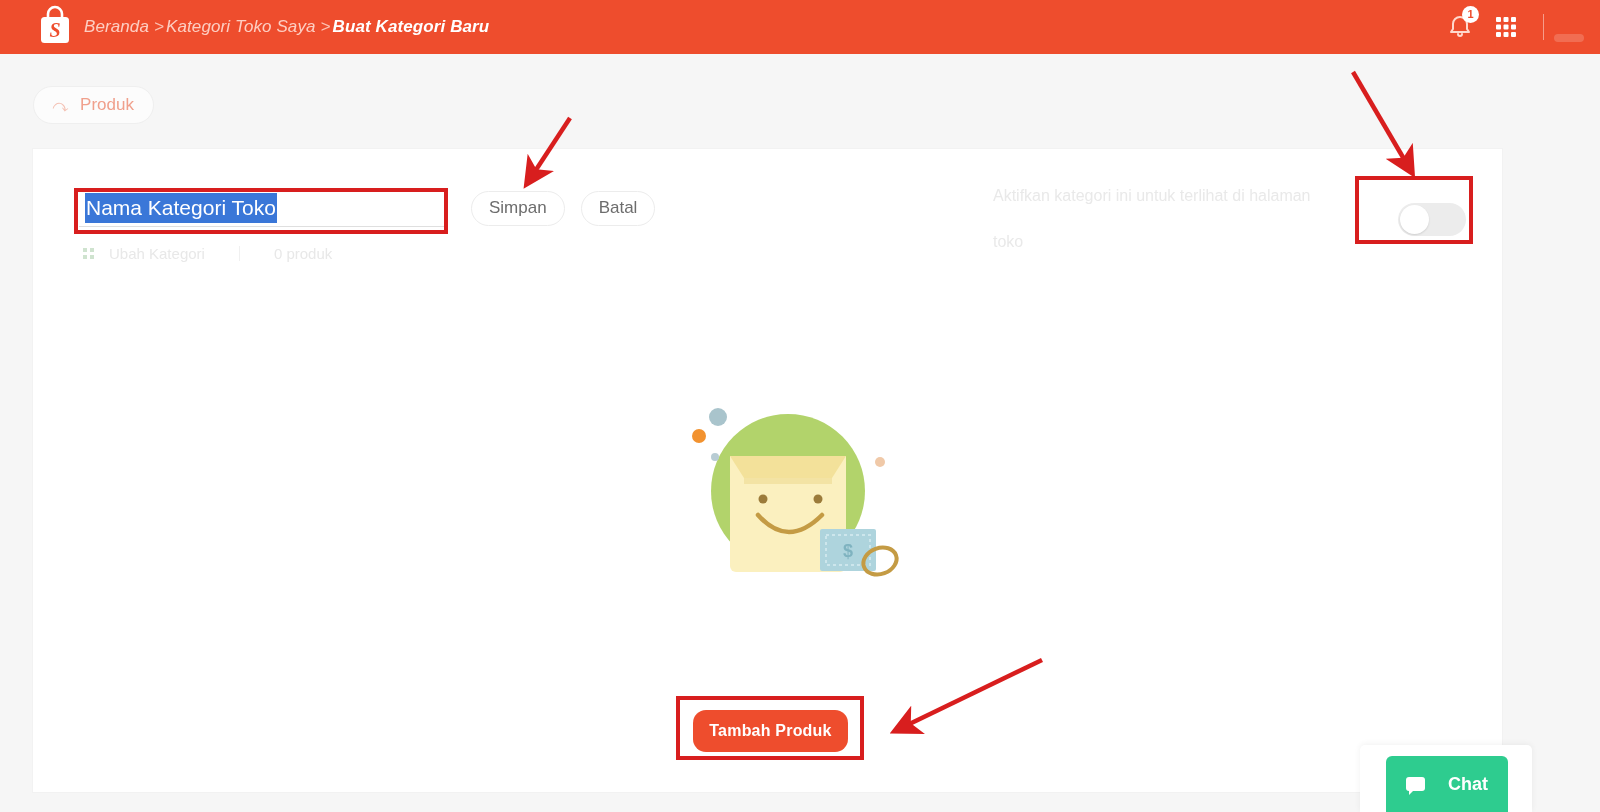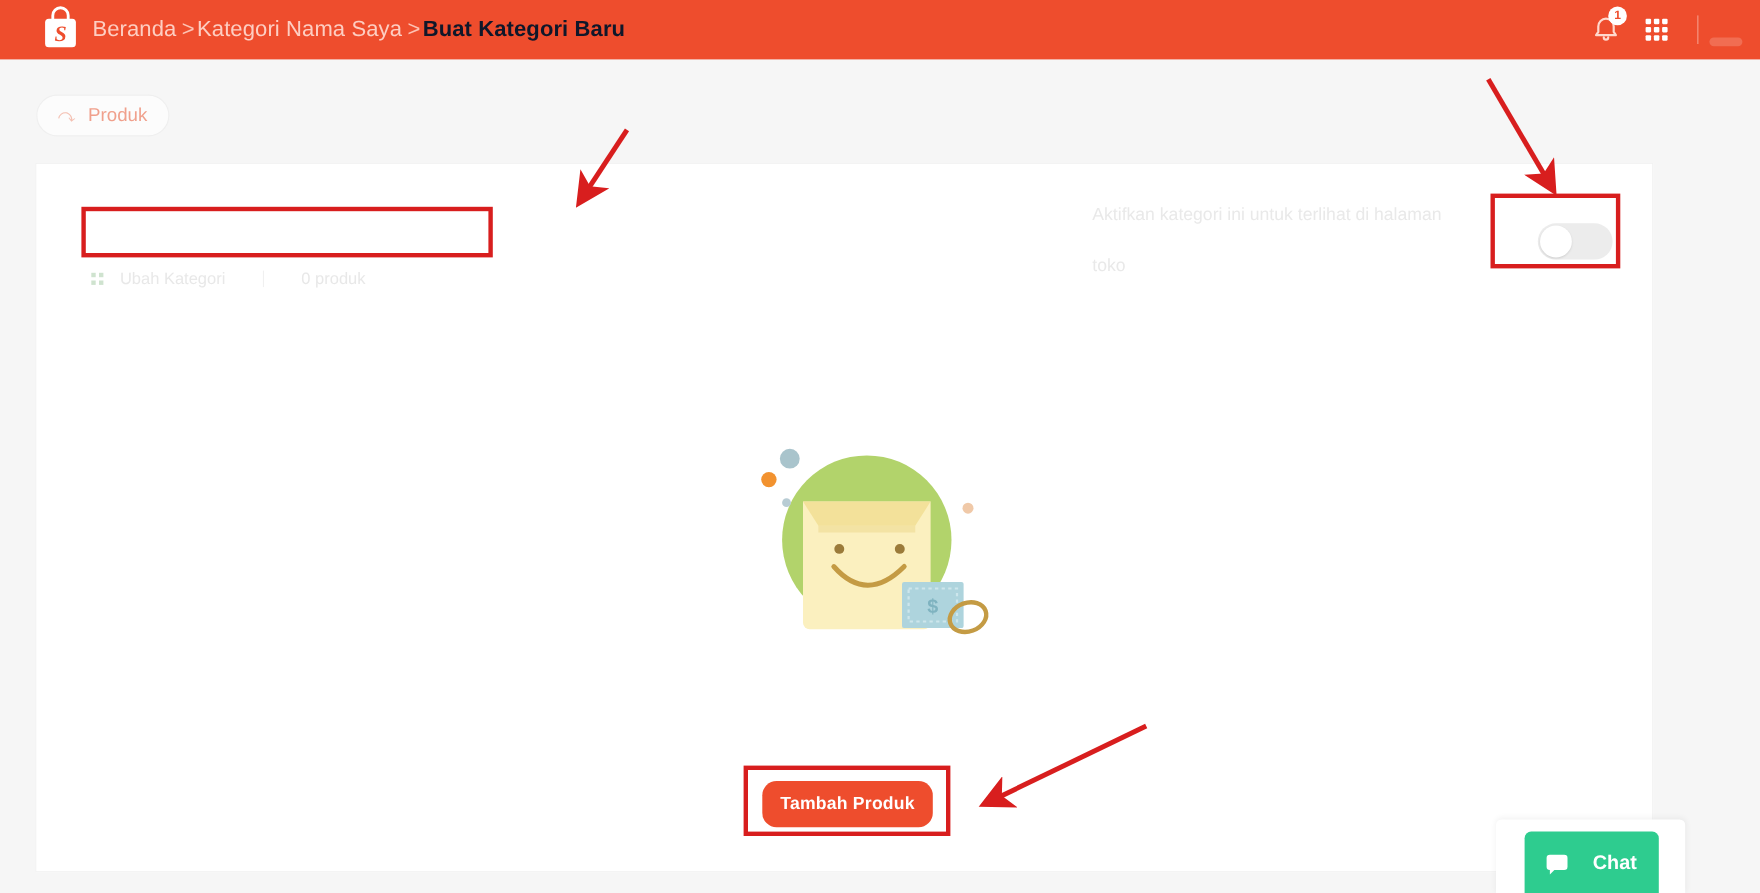--- a/index.html
+++ b/index.html
@@ -53,35 +53,36 @@
   }
   .logo-wrap svg { display: block; }
 
   .breadcrumb {
     position: absolute;
     left: 84px;
     top: 0;
     height: 54px;
     display: flex;
     align-items: center;
-    font-size: 20px;
+    font-size: 17px;
     letter-spacing: .1px;
     white-space: nowrap;
+    font-style: italic;
   }
   .crumb {
     color: #ffd9cf;
     opacity: .92;
   }
   .crumb-sep {
     color: #ffd0c3;
     margin: 0 2px 0 5px;
     opacity: .9;
   }
   .crumb-current {
-    color: #0f172a;
+    color: #ffffff;
     font-weight: bold;
   }
 
   .header-right {
     position: absolute;
     right: 0;
     top: 0;
     height: 54px;
     display: flex;
     align-items: center;
@@ -394,21 +395,21 @@
       <svg width="40" height="42" viewBox="0 0 40 42">
         <path d="M13 13 V10 a7 7 0 0 1 14 0 v3" fill="none" stroke="#ffffff" stroke-width="2.6" stroke-linecap="round"></path>
         <rect x="6" y="13" width="28" height="26" rx="3.5" fill="#ffffff"></rect>
         <text x="20" y="33" font-family="Liberation Serif, serif" font-size="20" font-style="italic" font-weight="bold" fill="#ee4d2d" text-anchor="middle">S</text>
       </svg>
     </div>
 
     <div class="breadcrumb">
       <span class="crumb">Beranda</span>
       <span class="crumb-sep">&gt;</span>
-      <span class="crumb">Kategori Nama Saya</span>
+      <span class="crumb">Kategori Toko Saya</span>
       <span class="crumb-sep">&gt;</span>
       <span class="crumb-current">Buat Kategori Baru</span>
     </div>
 
     <div class="header-right">
 
       <div class="hicon">
         <svg width="26" height="28" viewBox="0 0 26 28">
           <path d="M13 4 a7 7 0 0 1 7 7 v5 l2 3 H4 l2-3 v-5 a7 7 0 0 1 7-7 z" fill="none" stroke="#ffd8cc" stroke-width="2" stroke-linejoin="round"></path>
           <path d="M11 21 a2 2 0 0 0 4 0" fill="none" stroke="#ffd8cc" stroke-width="2" stroke-linecap="round"></path>
@@ -438,20 +439,28 @@
     </div>
   </div>
 
   <div class="back-btn">
     <span class="back-arrow">⤺</span>
     <span>Produk</span>
   </div>
 
   <div class="card">
 
+    <div class="cat-row">
+      <div class="name-input-wrap">
+        <input class="name-input" type="text" placeholder="Nama Kategori Toko" style="">
+        <span class="name-text-sel">Nama Kategori Toko</span>
+      </div>
+      <button class="pill-btn">Simpan</button>
+      <button class="pill-btn batal">Batal</button>
+    </div>
 
     <div class="meta-row">
       <span class="meta-grid-icon"></span>
       <span>Ubah Kategori</span>
       <span class="meta-sep"></span>
       <span>0 produk</span>
     </div>
 
     <div class="activate-block">
       <div class="activate-text">Aktifkan kategori ini untuk terlihat di halaman toko</div>

